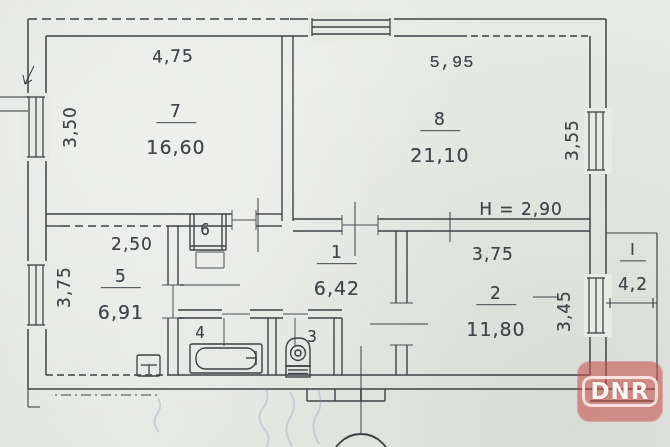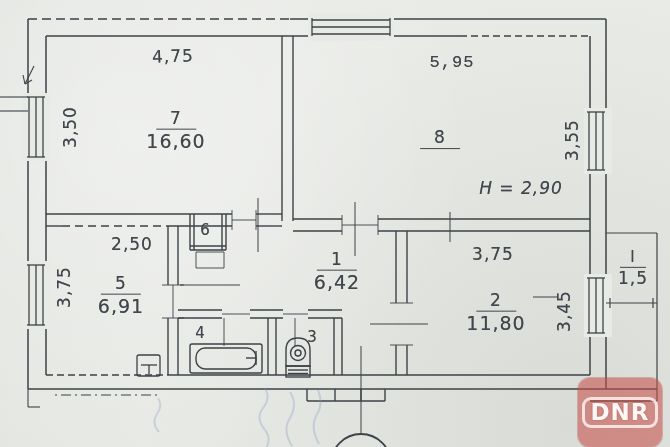--- a/index.html
+++ b/index.html
@@ -24,25 +24,25 @@
   .small{font-size:15px;letter-spacing:0;}
   .frac{
     position:absolute;display:flex;flex-direction:column;align-items:center;
     transform:translate(-50%,-50%);color:#41464c;
     text-shadow:0 0 .5px rgba(60,66,72,.6);
   }
   .frac .num{
     font-size:17px;letter-spacing:1px;line-height:1.05;
     border-bottom:1.6px solid #41464c;padding:0 14px 1px 14px;
   }
-  .frac .area{font-size:19px;letter-spacing:1px;line-height:1.15;padding-top:1px;}
+  .frac .area{font-size:19px;letter-spacing:1px;line-height:1.15;padding-top:14px;}
   .frac.small-frac .num{font-size:15px;padding:0 10px 1px 10px;}
   .frac.small-frac .area{font-size:17px;}
   .wm{
-    position:absolute;left:578px;top:378px;width:84px;height:69px;
+    position:absolute;left:578px;top:362px;width:84px;height:59px;
     background:rgba(199,80,73,.58);
     border-radius:12px;
     display:flex;align-items:center;justify-content:center;
     box-shadow:0 0 0 1px rgba(185,70,64,.35);
   }
   .wm-inner{
     border:3px solid rgba(255,240,238,.85);
     border-radius:9px;
     padding:1px 5px;
     text-align:center;
@@ -240,48 +240,49 @@
       <path d="M290,392 q8,12 0,26 q-8,12 2,28"></path>
       <path d="M318,390 q6,14 -2,26 q-6,12 3,28"></path>
       <path d="M158,398 q5,8 -1,16 q-6,9 2,18"></path>
     </g>
   </svg>
 
   <div class="lbl" style="left:173px;top:56px;transform:translate(-50%,-50%) rotate(-2deg);">4,75</div>
   <div class="lbl vert" style="left:70px;top:127px;">3,50</div>
   <div class="lbl" style="left:452px;top:62px;font-family:Liberation Mono, monospace;">5,95</div>
   <div class="lbl vert" style="left:572px;top:140px;">3,55</div>
-  <div class="lbl" style="left:521px;top:188px;font-style:italic;">H = 2,90</div>
+  <div class="lbl" style="left:521px;top:209px;">H = 2,90</div>
   <div class="lbl" style="left:116px;top:244px;margin-left:16px;">2,50</div>
   <div class="lbl vert" style="left:64px;top:287px;">3,75</div>
   <div class="lbl" style="left:493px;top:254px;">3,75</div>
   <div class="lbl vert" style="left:564px;top:311px;">3,45</div>
 
   <div class="frac" style="left:176px;top:131px;">
     <span class="num">7</span>
     <span class="area">16,60</span>
   </div>
   <div class="frac" style="left:440px;top:139px;">
     <span class="num">8</span>
+    <span class="area">21,10</span>
   </div>
   <div class="frac" style="left:337px;top:272px;">
     <span class="num">1</span>
     <span class="area">6,42</span>
   </div>
   <div class="frac" style="left:121px;top:296px;">
     <span class="num">5</span>
     <span class="area">6,91</span>
   </div>
   <div class="frac" style="left:496px;top:313px;">
     <span class="num">2</span>
     <span class="area">11,80</span>
   </div>
   <div class="frac small-frac" style="left:633px;top:269px;">
     <span class="num">I</span>
-    <span class="area">1,5</span>
+    <span class="area">4,2</span>
   </div>
 
   <div class="lbl small" style="left:205px;top:230px;">6</div>
   <div class="lbl small" style="left:200px;top:333px;">4</div>
   <div class="lbl small" style="left:312px;top:337px;">3</div>
 
   <div class="wm">
     <div class="wm-inner">
       <div class="wm-line">DNR</div>
     </div>

